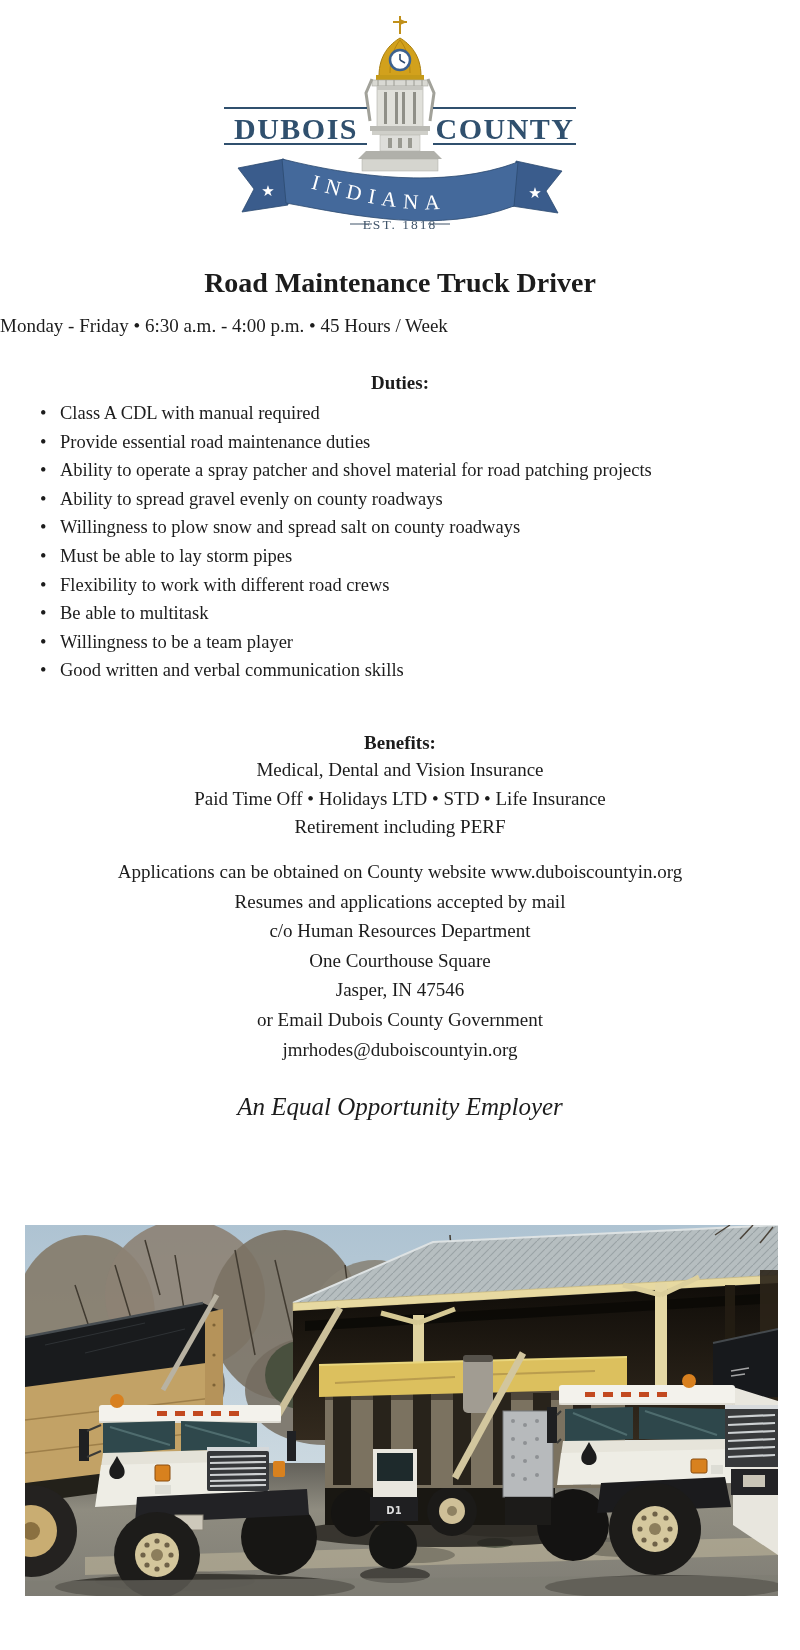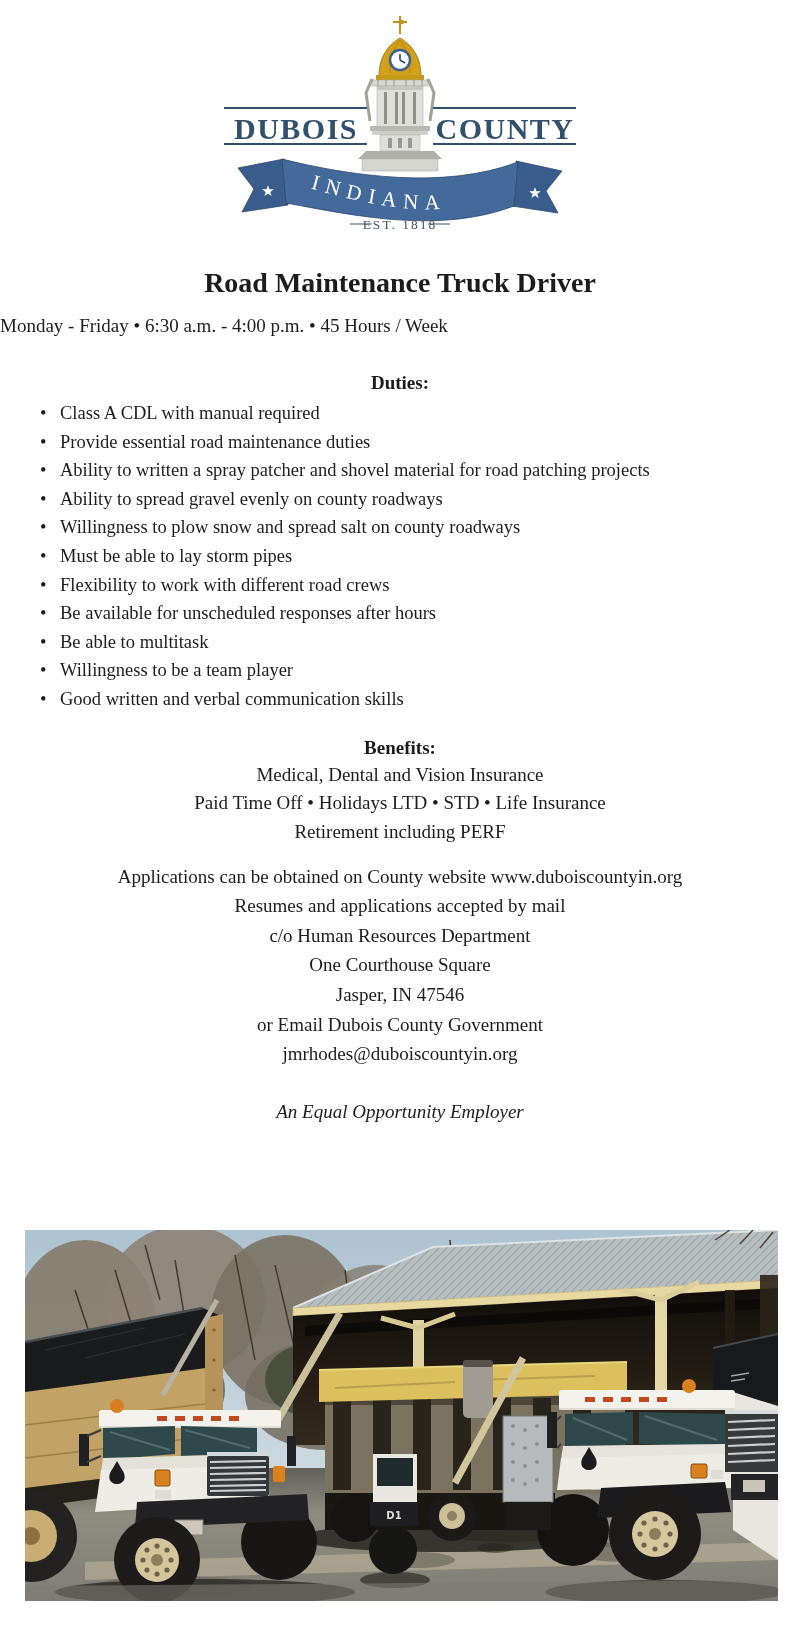--- a/index.html
+++ b/index.html
@@ -2,29 +2,29 @@
 <html><head>
 <meta charset="utf-8">
 <style>
   html,body{margin:0;padding:0;background:#ffffff;}
   body{width:800px;height:1650px;overflow:hidden;
        font-family:"Liberation Serif","DejaVu Serif",serif;color:#1c1c1c;}
   .logo-wrap{padding-top:13px;text-align:center;}
   .title{margin:27px 0 12px 0;text-align:center;font-weight:700;font-size:28px;line-height:34px;}
   .subtitle{margin:6px 0 0 0;text-align:left;font-size:19px;line-height:27px;}
   .sec-head{margin:30px 0 0 0;text-align:center;font-weight:700;font-size:19px;line-height:27px;}
-  .sec-head.benefits{margin-top:20px;}
+  .sec-head.benefits{margin-top:44px;}
   ul.duties{margin:3px 0 0 40px;padding:0;list-style:none;font-size:18.5px;}
   ul.duties li{line-height:28.6px;padding-left:20px;position:relative;}
   ul.duties li::before{content:"\2022";position:absolute;left:0;top:0;}
   .center-lines{margin:0;}
   .center-lines p{margin:0;text-align:center;font-size:19px;line-height:28.7px;}
   .app-block{margin-top:15px;}
   .app-block p{line-height:29.6px;}
-  .eoe{margin:28px 0 0 0;text-align:center;font-style:italic;font-size:19px;line-height:29px;}
+  .eoe{margin:28px 0 0 0;text-align:center;font-style:italic;font-size:25px;line-height:29px;}
   .photo-wrap{margin:104px 0 0 25px;width:753px;height:471px;line-height:0;}
   svg text{user-select:none;}
 </style>
 </head>
 <body>
 
 <div class="logo-wrap">
   <svg width="360" height="222" viewBox="0 0 360 222">
 
     <g>
@@ -81,26 +81,25 @@
   </svg>
 </div>
 
 <h1 class="title">Road Maintenance Truck Driver</h1>
 <p class="subtitle">Monday - Friday • 6:30 a.m. - 4:00 p.m. • 45 Hours / Week</p>
 
 <p class="sec-head">Duties:</p>
 <ul class="duties">
   <li>Class A CDL with manual required</li>
   <li>Provide essential road maintenance duties</li>
-  <li>Ability to written a spray patcher and shovel material for road patching projects</li>
+  <li>Ability to operate a spray patcher and shovel material for road patching projects</li>
   <li>Ability to spread gravel evenly on county roadways</li>
   <li>Willingness to plow snow and spread salt on county roadways</li>
   <li>Must be able to lay storm pipes</li>
   <li>Flexibility to work with different road crews</li>
-  <li>Be available for unscheduled responses after hours</li>
   <li>Be able to multitask</li>
   <li>Willingness to be a team player</li>
   <li>Good written and verbal communication skills</li>
 </ul>
 
 <p class="sec-head benefits">Benefits:</p>
 <div class="center-lines">
   <p>Medical, Dental and Vision Insurance</p>
   <p>Paid Time Off • Holidays LTD • STD • Life Insurance</p>
   <p>Retirement including PERF</p>

